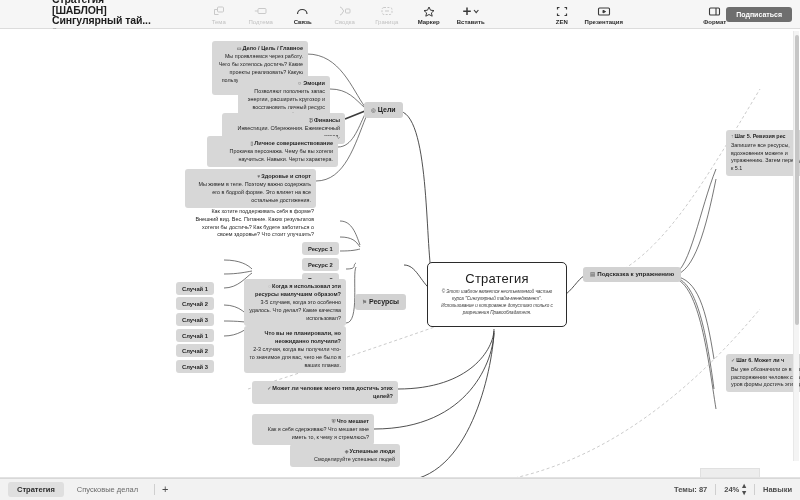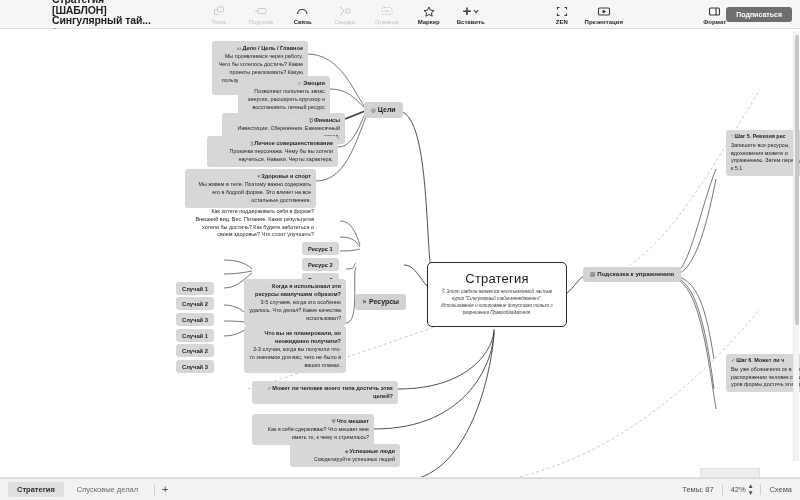--- a/index.html
+++ b/index.html
@@ -116,21 +116,21 @@
     display: flex; align-items: center; padding: 0 8px;
   }
   .sheet-tab {
     font-size: 7.5px; padding: 3px 9px; border-radius: 3px; color: #2b2b2b;
     cursor: pointer; white-space: nowrap;
   }
   .sheet-tab.active { background: #dfdfdf; font-weight: bold; }
   .sheet-tab.idle { color: #6a6a6a; margin-left: 4px; }
   .sb-divider { width: 1px; height: 11px; background: #cfcfcf; margin: 0 7px; }
   .plus-btn { font-size: 11px; color: #4a4a4a; cursor: pointer; line-height: 1; }
-  .sb-right { margin-left: auto; display: flex; align-items: center; }
+  .sb-right { margin-left: auto; display: flex; align-items: center; font-weight: bold; }
   .sb-right span { font-size: 7.5px; color: #4d4d4d; }
   .sb-right .sep { width: 1px; height: 11px; background: #cfcfcf; margin: 0 8px; }
   .stepper { font-size: 6px; color: #6a6a6a; margin-left: 3px; line-height: 0.85; cursor: pointer; }
 
   
   .sheet-edge {
     position: absolute; left: 0; bottom: 22px; width: 800px; height: 1px; background: #e2e2e2;
   }
   .mini-panel {
     position: absolute; right: 40px; bottom: 23px; width: 60px; height: 9px;
@@ -403,20 +403,20 @@
 
   <div class="statusbar">
     <div class="sheet-tab active">Стратегия</div>
     <div class="sheet-tab idle">Спусковые делал</div>
     <div class="sb-divider"></div>
     <div class="plus-btn">+</div>
 
     <div class="sb-right">
       <span>Темы: 87</span>
       <span class="sep"></span>
-      <span>42%</span>
+      <span>24%</span>
       <span class="stepper">▴<br>▾</span>
       <span class="sep"></span>
-      <span>Схема</span>
+      <span>Навыки</span>
     </div>
   </div>
 
 </div>
 
 </body></html>

